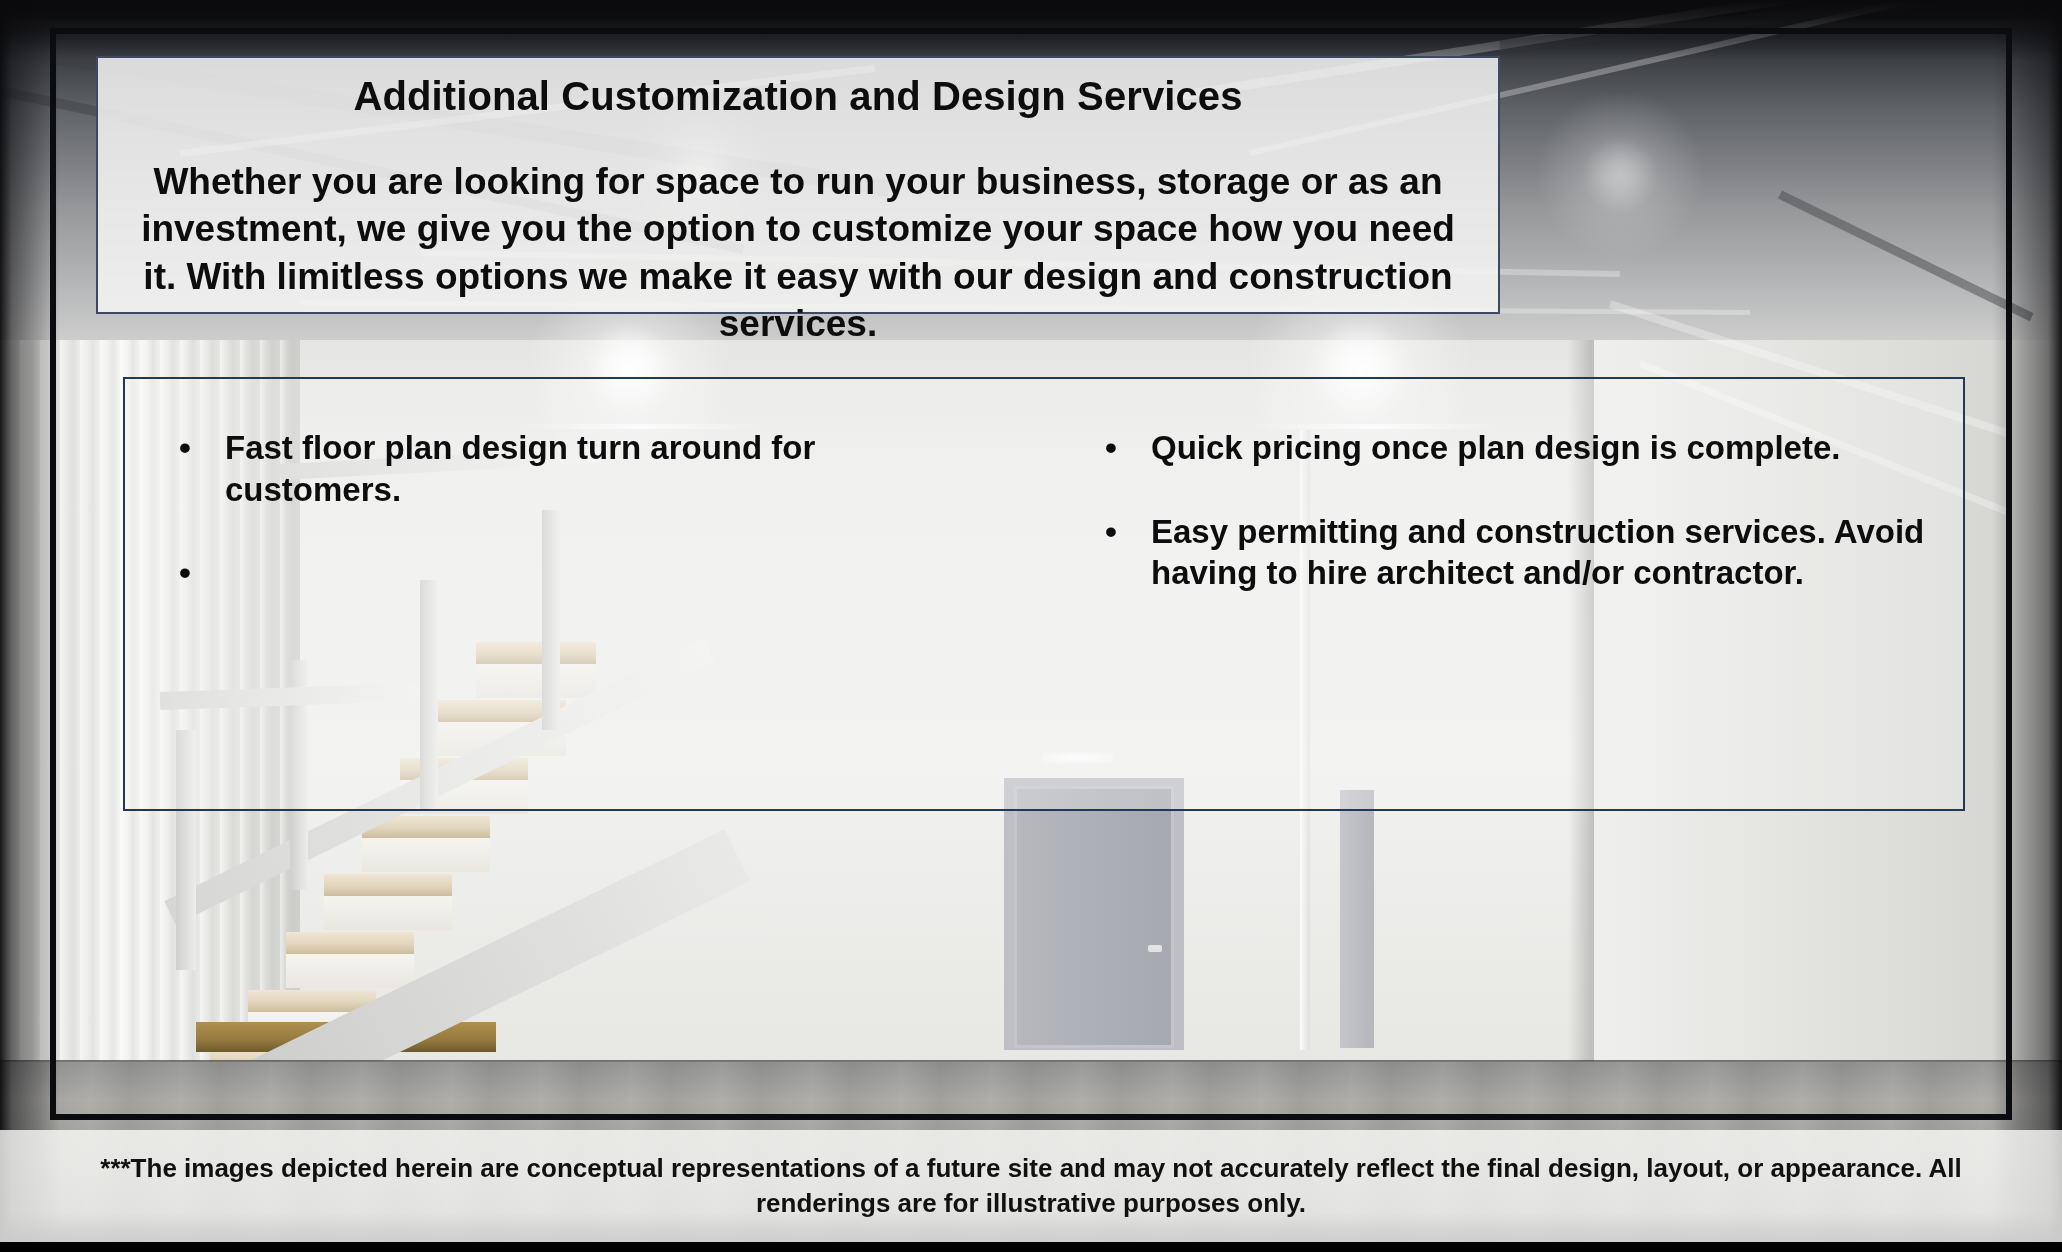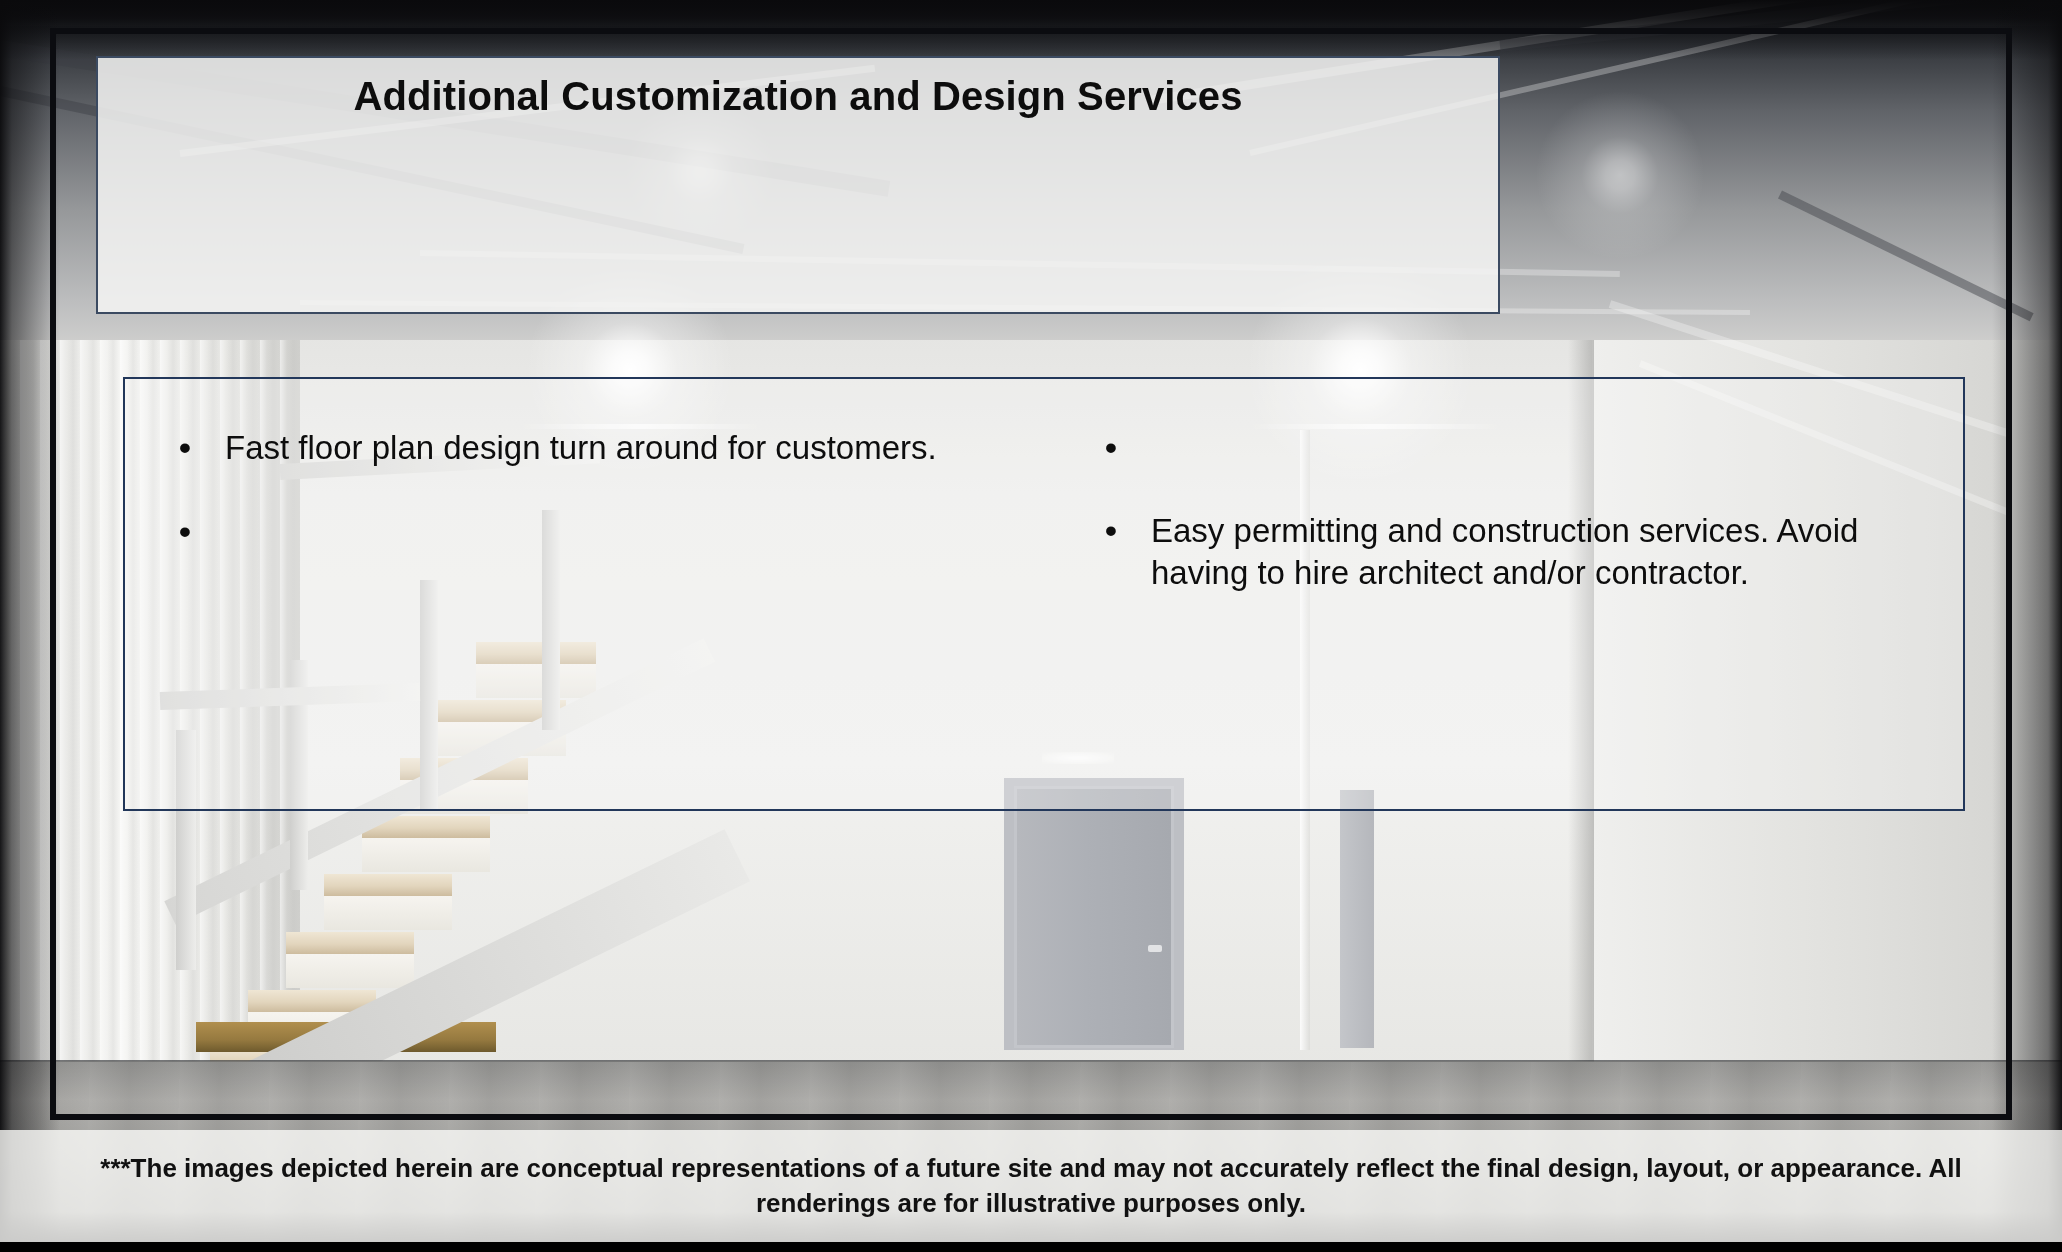--- a/index.html
+++ b/index.html
@@ -274,21 +274,21 @@
   .bullet-dot {
     flex: 0 0 auto;
     width: 46px;
     font-size: 34px;
     line-height: 1.22;
     color: #0d0d0d;
     font-weight: bold;
   }
   .bullet-text {
     font-size: 33px;
-    font-weight: normal;
+    font-weight: bold;
     color: #0d0d0d;
     line-height: 1.26;
   }
 
   
   .footer {
     position: absolute;
     left: 0; right: 0;
     bottom: 10px;
     height: 112px;
@@ -395,39 +395,41 @@
     <div class="floor-seam"></div>
     <div class="floor"></div>
 
     <div class="vignette"></div>
   </div>
 
   <div class="outer-frame"></div>
 
   <div class="header-panel">
     <h1 class="header-title">Additional Customization and Design Services</h1>
+    <p class="header-body">Whether you are looking for space to run your business, storage or as an investment, we give you the option to customize your space how you need it. With limitless options we make it easy with our design and construction services.</p>
   </div>
 
   <div class="services-panel">
 
     <div class="columns">
 
       <div class="col left">
         <div class="bullet">
           <span class="bullet-dot">•</span>
           <span class="bullet-text">Fast floor plan design turn around for customers.</span>
         </div>
         <div class="bullet">
           <span class="bullet-dot">•</span>
         </div>
       </div>
 
       <div class="col right">
         <div class="bullet">
           <span class="bullet-dot">•</span>
+          <span class="bullet-text">Quick pricing once plan design is complete.</span>
         </div>
         <div class="bullet">
           <span class="bullet-dot">•</span>
           <span class="bullet-text">Easy permitting and construction services.  Avoid having to hire architect and/or contractor.</span>
         </div>
       </div>
 
     </div>
   </div>
 

